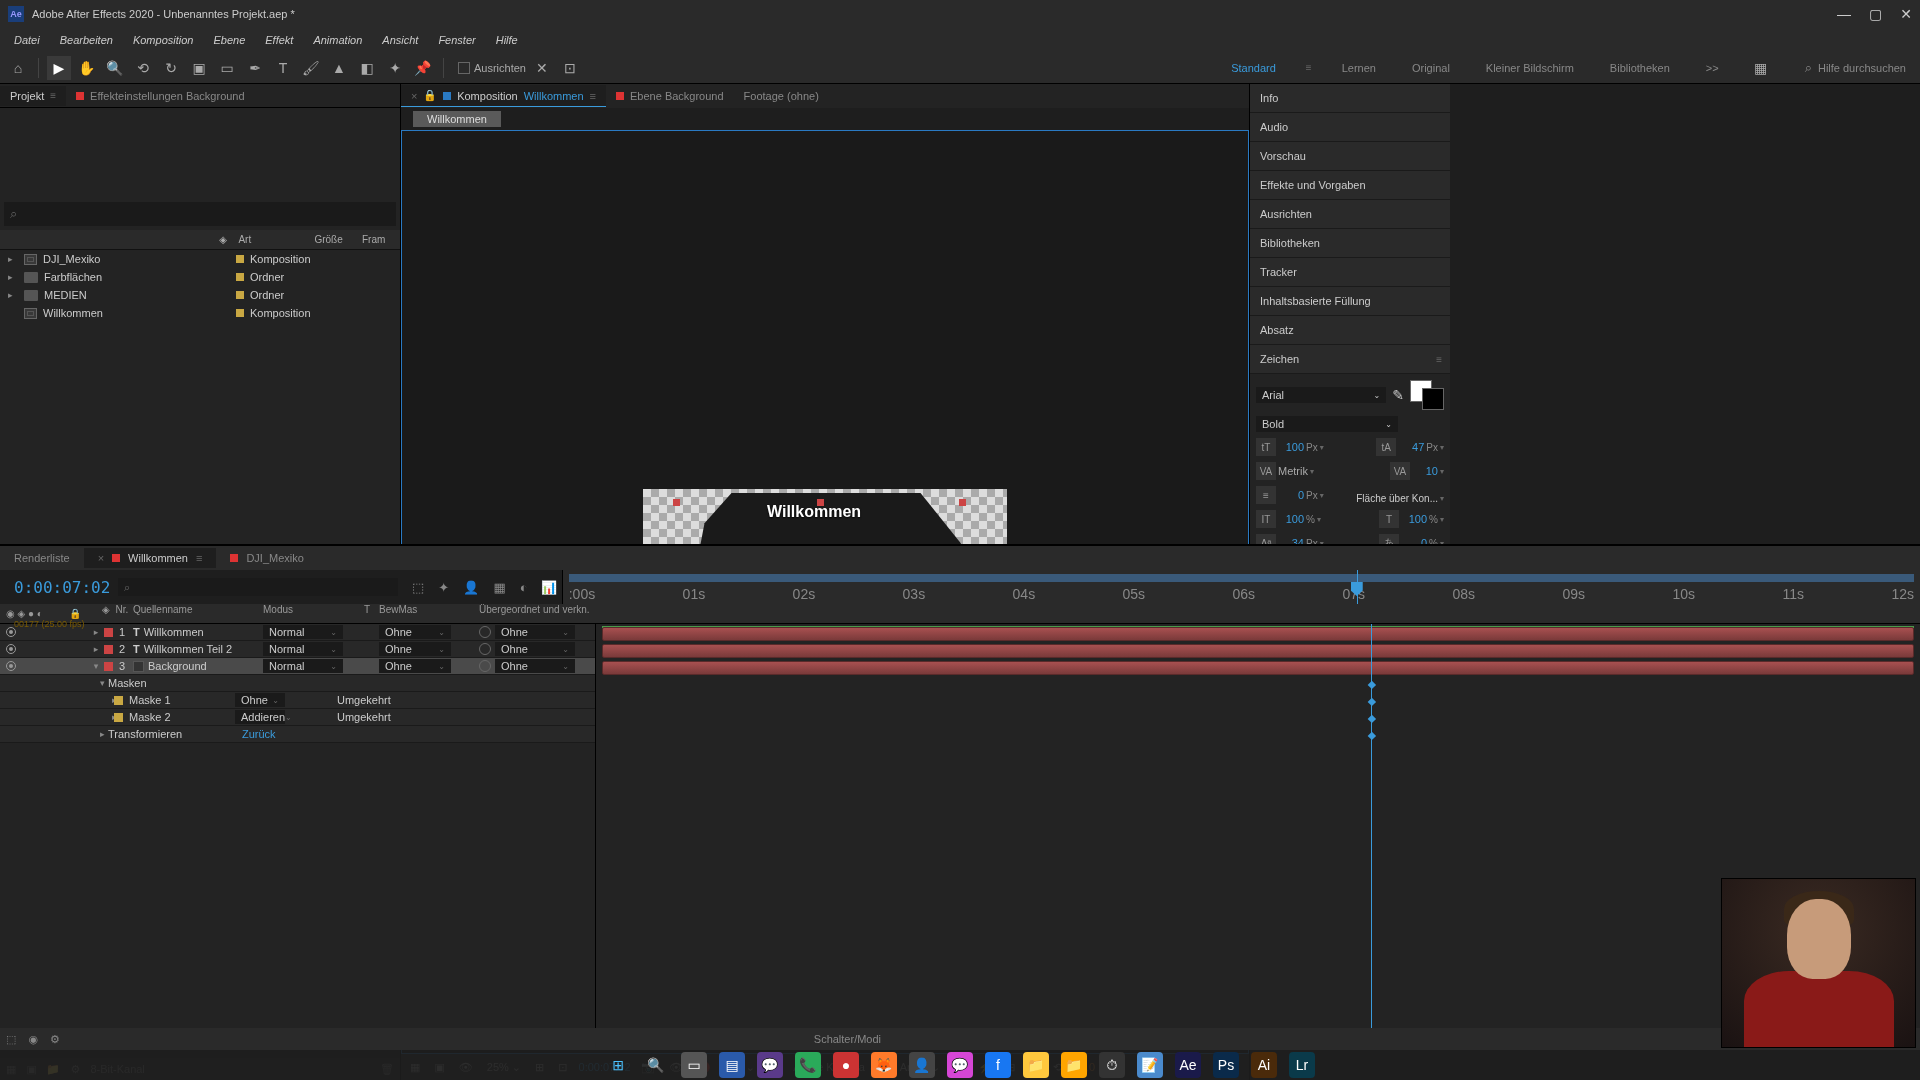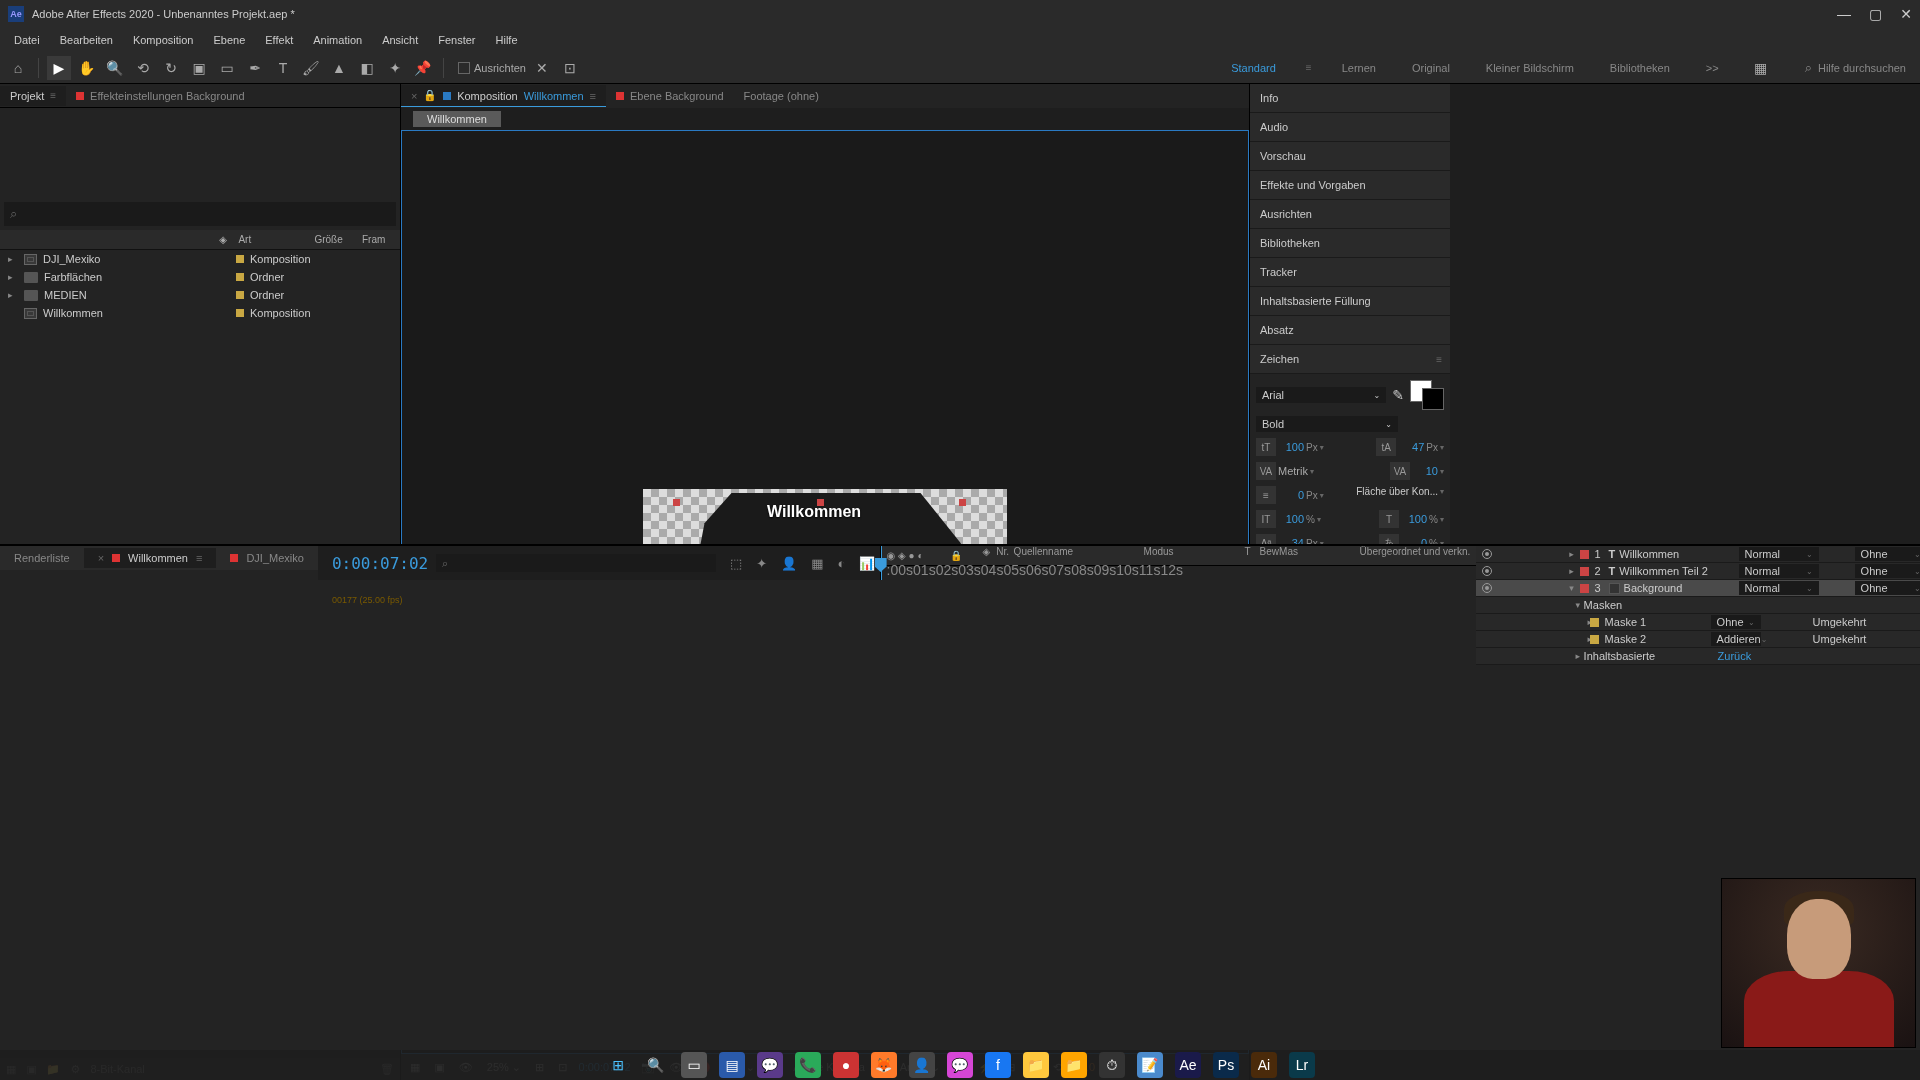--- a/index.html
+++ b/index.html
@@ -8,21 +8,21 @@
 
 .titlebar { height: 28px; background: #2a2a2a; display: flex; align-items: center; padding: 0 8px; justify-content: space-between; }
 .titlebar-left { display: flex; align-items: center; gap: 8px; }
 .app-icon { width: 16px; height: 16px; background: #1a3e7a; display: flex; align-items: center; justify-content: center; font-size: 9px; color: #9999ff; font-weight: bold; }
 .titlebar-title { color: #ccc; }
 .win-controls { display: flex; gap: 18px; font-size: 14px; color: #ccc; }
 .win-controls span { cursor: pointer; }
 
 
 .menubar { height: 24px; background: #2a2a2a; display: flex; align-items: center; padding: 0 6px; gap: 4px; }
-.menubar span { padding: 2px 8px; cursor: pointer; }
+.menubar span { padding: 2px 8px; cursor: pointer; font-style: italic; }
 
 
 .toolbar { height: 32px; background: #2a2a2a; border-bottom: 1px solid #000; display: flex; align-items: center; padding: 0 6px; gap: 4px; }
 .tool-btn { width: 24px; height: 24px; display: flex; align-items: center; justify-content: center; cursor: pointer; color: #aaa; font-size: 14px; }
 .tool-btn.active { background: #3a3a3a; color: #fff; }
 .tool-sep { width: 1px; height: 20px; background: #444; margin: 0 4px; }
 .align-check { display: flex; align-items: center; gap: 4px; margin-left: 6px; color: #aaa; }
 .checkbox { width: 12px; height: 12px; border: 1px solid #666; }
 .workspace-tabs { margin-left: auto; display: flex; gap: 24px; align-items: center; }
 .ws-tab { color: #888; cursor: pointer; padding: 4px 6px; }
@@ -95,29 +95,29 @@
 
 
 .rp-item { height:29px; display:flex; align-items:center; padding:0 10px; border-bottom:1px solid #1a1a1a; cursor:pointer; color:#ccc; background:#2a2a2a; position:relative; }
 .rp-item .menu-tri { position:absolute; right:8px; color:#666; font-size:10px; }
 .char-body { background:#232323; padding:6px; display:flex; flex-direction:column; gap:6px; }
 .char-row { display:flex; align-items:center; gap:6px; }
 .char-select { background:#1a1a1a; color:#ccc; padding:2px 6px; flex:1; font-size:11px; display:flex; justify-content:space-between; align-items:center; }
 .char-swatch { width:34px; height:30px; position:relative; }
 .char-swatch .fg { position:absolute; left:0; top:0; width:22px; height:22px; background:#fff; border:1px solid #666; }
 .char-swatch .bg { position:absolute; right:0; bottom:0; width:22px; height:22px; background:#000; border:1px solid #666; }
-.char-num-row { display:flex; gap:4px; align-items:flex-start; }
+.char-num-row { display:flex; gap:4px; align-items:flex-end; }
 .char-num { display:flex; align-items:center; gap:2px; }
 .char-num .ci { width:20px; height:18px; background:#333; display:flex; align-items:center; justify-content:center; color:#999; font-size:10px; }
 .char-num .cv { color:#3a9bdc; min-width:26px; text-align:right; font-size:11px; }
 .char-num .cu { color:#888; font-size:10px; }
 .char-num .cd { color:#666; font-size:8px; }
 
 
-.bottom-area { position:absolute; left:0; right:0; top: calc(28px + 24px + 32px + 460px); bottom:30px; display:flex; flex-direction:row; background:#232323; border-top:2px solid #000; }
+.bottom-area { position:absolute; left:0; right:0; top: calc(28px + 24px + 32px + 460px); bottom:30px; display:flex; flex-direction:column; background:#232323; border-top:2px solid #000; }
 .tl-tabs { height:24px; display:flex; align-items:center; background:#2a2a2a; }
 .tl-tab { padding:4px 14px; cursor:pointer; color:#888; display:flex; align-items:center; gap:8px; }
 .tl-tab.active { background:#1e1e1e; color:#ccc; }
 .tl-tab .dot-red{width:8px;height:8px;background:#d33;}
 .tl-top { height:34px; display:flex; align-items:center; background:#1e1e1e; }
 .tl-time { color:#3a9bdc; font-size:16px; padding:0 14px; width:114px; font-family:monospace; }
 .tl-frames { color:#7a5a00; font-size:9px; padding-left:14px; position:absolute; margin-top:22px; }
 .tl-search { width:280px; height:18px; background:#1a1a1a; margin-left:4px; display:flex; align-items:center; padding:0 6px; color:#666; }
 .tl-icons { display:flex; gap:14px; margin-left:14px; color:#888; }
 .tl-icons span { cursor:pointer; font-size:13px; }
@@ -747,21 +747,21 @@
               <span class="tri">⌄</span>
             </div>
           </div>
         <div style="padding-left:6px;">Umgekehrt</div>
       </div>
 
       <div class="tl-row">
         <div class="r-eye"></div>
           <div class="r-lock"></div>
           <div class="r-tw" style="padding-left:10px;">▸</div>
-        <div class="r-name" style="padding-left:6px;width:140px;">Inhaltsbasierte</div>
+        <div class="r-name" style="padding-left:6px;width:140px;">Transformieren</div>
         <div class="blue-text">Zurück</div>
       </div>
     </div>
     <div class="tl-rows-right">
       <div class="bar-green-top"></div>
       <div class="bar-track bar-red" style="top:3px;"></div>
       <div class="bar-track bar-red" style="top:20px;"></div>
       <div class="bar-track bar-red" style="top:37px;"></div>
       <div class="cti-line" style="left:58.5%;"></div>
       <div class="tkf" style="left:58.5%;top:60px;"></div>

